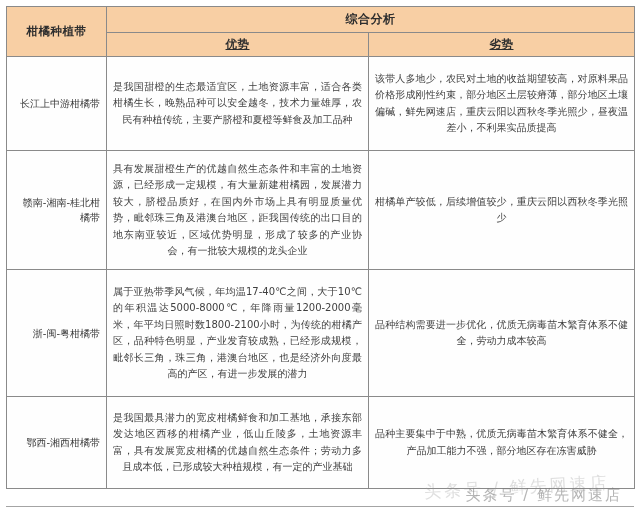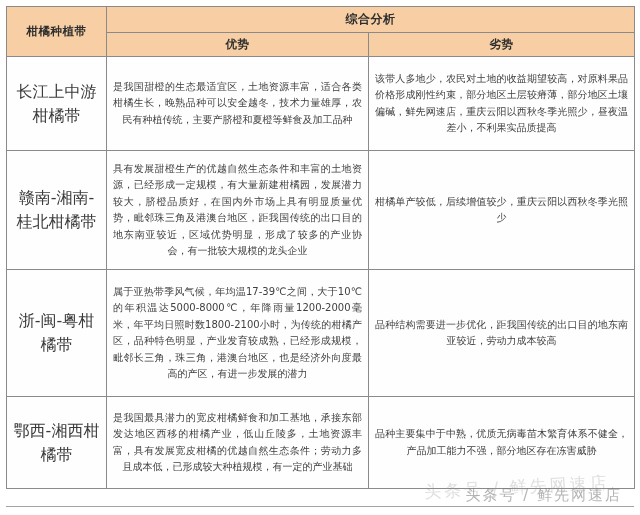--- a/index.html
+++ b/index.html
@@ -56,26 +56,27 @@
     font-size: 11.5px;
     line-height: 1.35;
   }
   th.hdr-main {
     font-size: 12px;
     height: 24px;
   }
   th.hdr-sub {
     font-size: 11.5px;
     height: 22px;
+    text-decoration: underline;
   }
 
   
   td.zone {
-    text-align: center;
-    font-size: 16px;
+    text-align: right;
+    font-size: 10px;
     line-height: 1.5;
     color: #3a3a3a;
     background: #fefefe;
   }
   td.cell {
     text-align: center;
     font-size: 10px;
     line-height: 1.65;
     color: #3f3f3f;
     background: #fefefe;
@@ -176,24 +177,24 @@
           <span class="para">具有发展甜橙生产的优越自然生态条件和丰富的土地资源，已经形成一定规模，有大量新建柑橘园，发展潜力较大，脐橙品质好，在国内外市场上具有明显质量优势，毗邻珠三角及港澳台地区，距我国传统的出口目的地东南亚较近，区域优势明显，形成了较多的产业协会，有一批较大规模的龙头企业</span>
         </td>
         <td class="cell">
           <span class="para">柑橘单产较低，后续增值较少，重庆云阳以西秋冬季光照少</span>
         </td>
       </tr>
 
       <tr class="r3">
         <td class="zone">浙-闽-粤柑橘带</td>
         <td class="cell">
-          <span class="para">属于亚热带季风气候，年均温17-39℃之间，大于10℃的年积温达5000-8000℃，年降雨量1200-2000毫米，年平均日照时数1800-2100小时，为传统的柑橘产区，品种特色明显，产业发育较成熟，已经形成规模，毗邻长三角，珠三角，港澳台地区，也是经济外向度最高的产区，有进一步发展的潜力</span>
-        </td>
-        <td class="cell">
-          <span class="para">品种结构需要进一步优化，距我国传统的出口目的地东南亚较近，劳动力成本较高</span>
+          <span class="para">属于亚热带季风气候，年均温17-40℃之间，大于10℃的年积温达5000-8000℃，年降雨量1200-2000毫米，年平均日照时数1800-2100小时，为传统的柑橘产区，品种特色明显，产业发育较成熟，已经形成规模，毗邻长三角，珠三角，港澳台地区，也是经济外向度最高的产区，有进一步发展的潜力</span>
+        </td>
+        <td class="cell">
+          <span class="para">品种结构需要进一步优化，优质无病毒苗木繁育体系不健全，劳动力成本较高</span>
         </td>
       </tr>
 
       <tr class="r4">
         <td class="zone">鄂西-湘西柑橘带</td>
         <td class="cell">
           <span class="para">是我国最具潜力的宽皮柑橘鲜食和加工基地，承接东部发达地区西移的柑橘产业，低山丘陵多，土地资源丰富，具有发展宽皮柑橘的优越自然生态条件；劳动力多且成本低，已形成较大种植规模，有一定的产业基础</span>
         </td>
         <td class="cell">
           <span class="para">品种主要集中于中熟，优质无病毒苗木繁育体系不健全，产品加工能力不强，部分地区存在冻害威胁</span>

